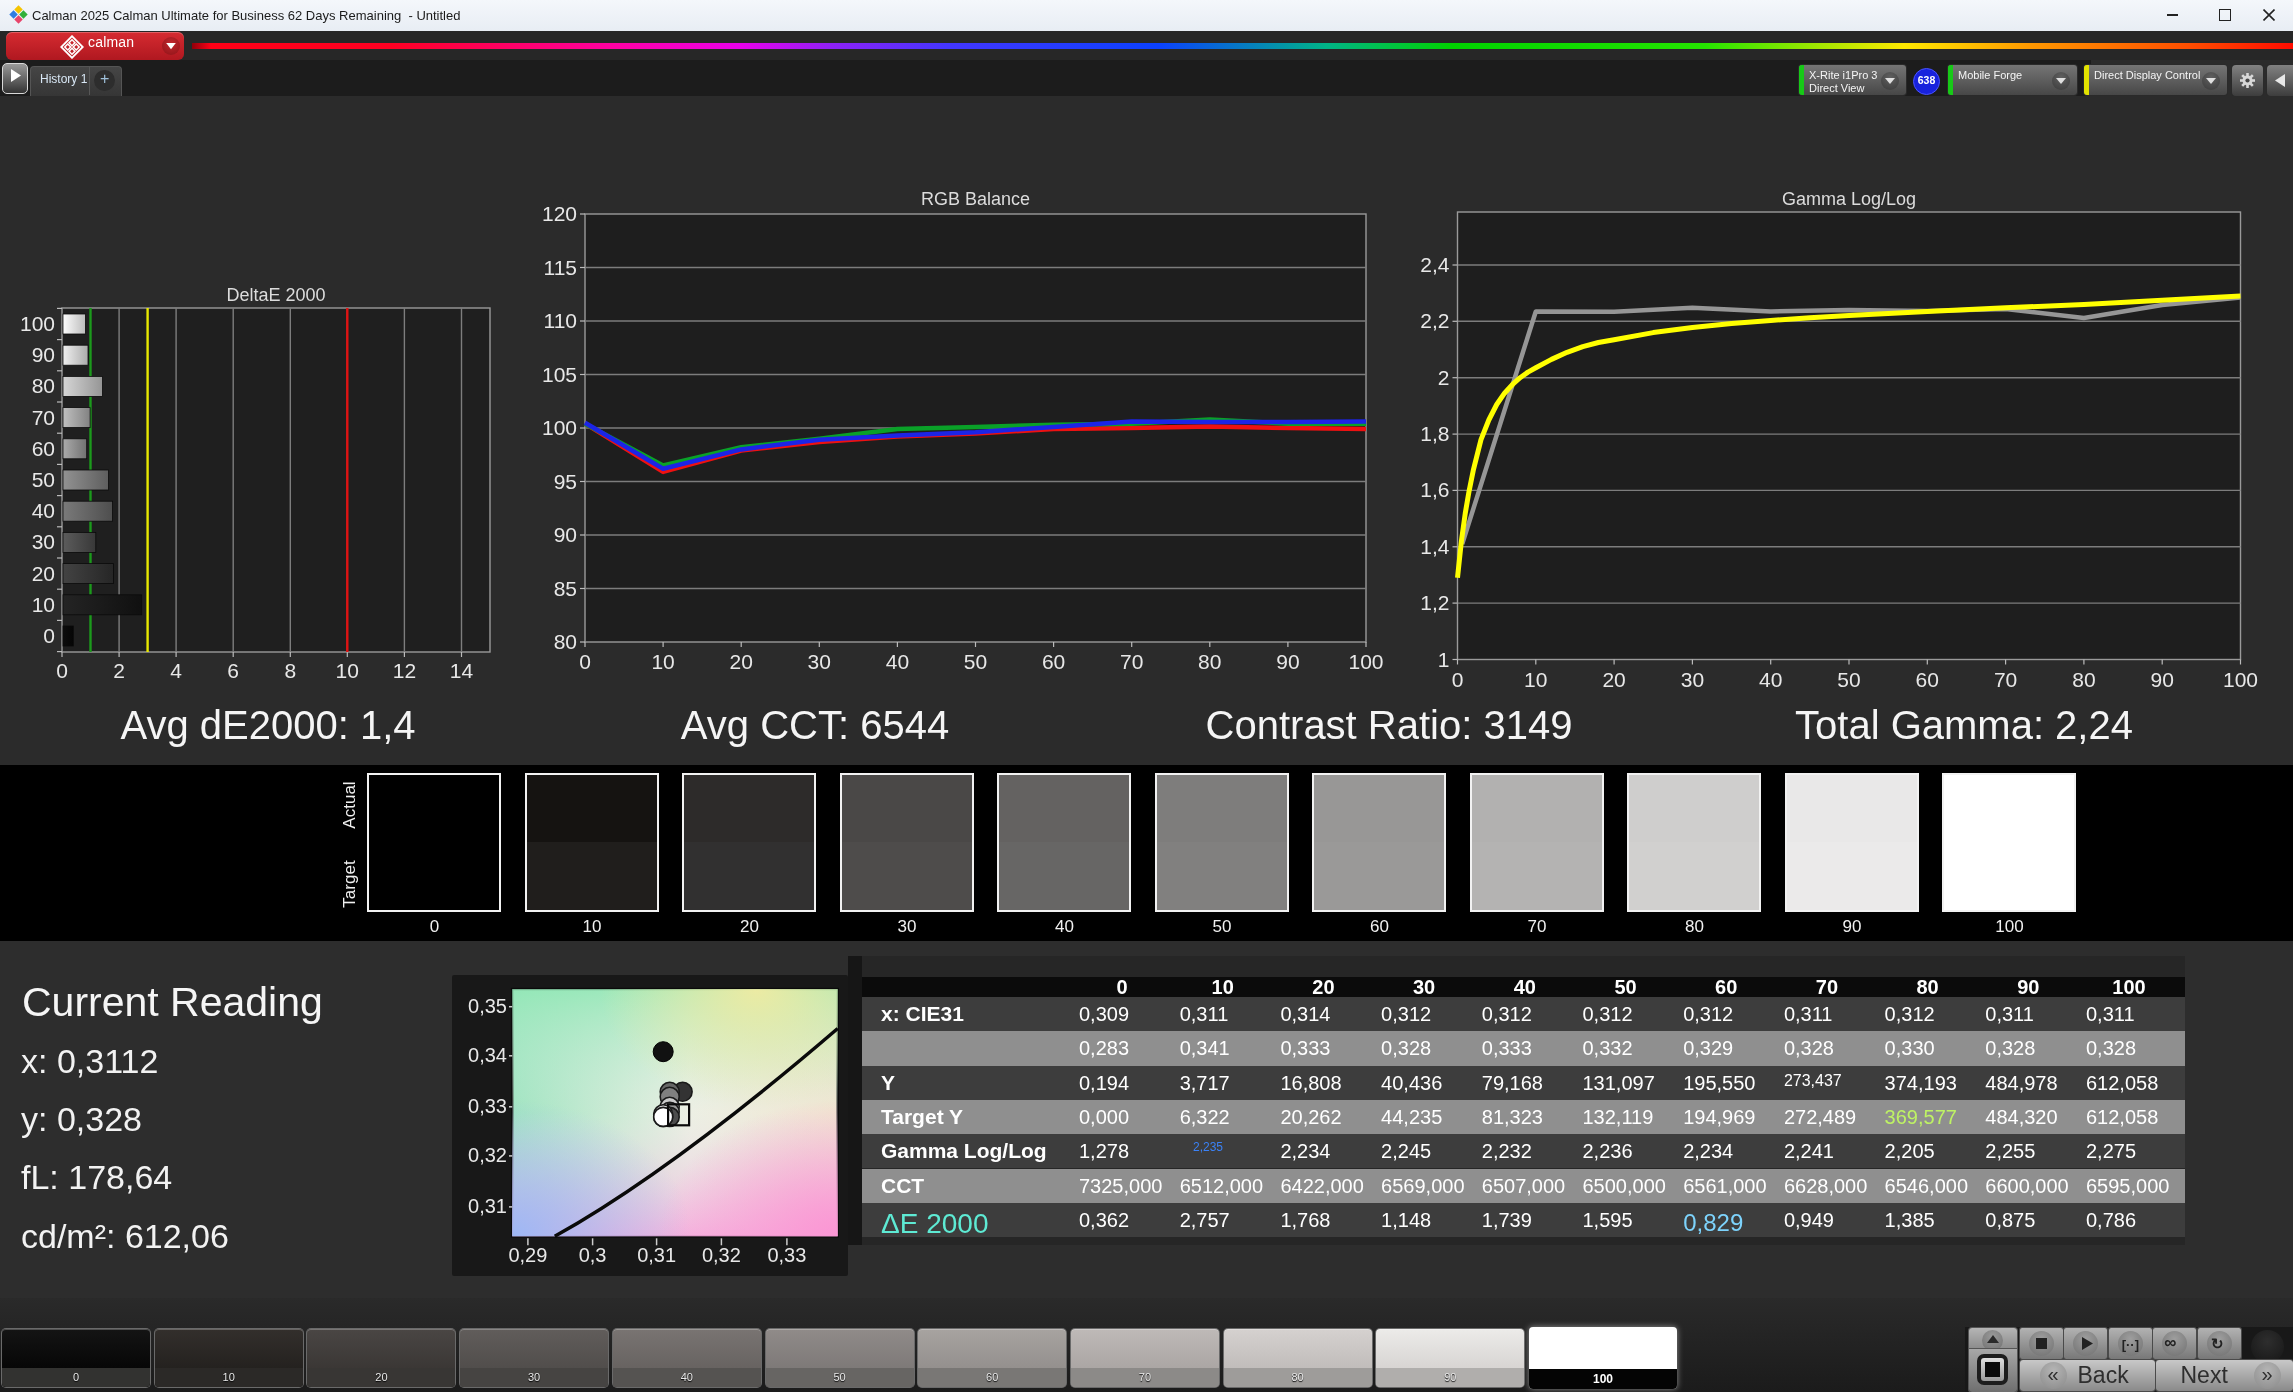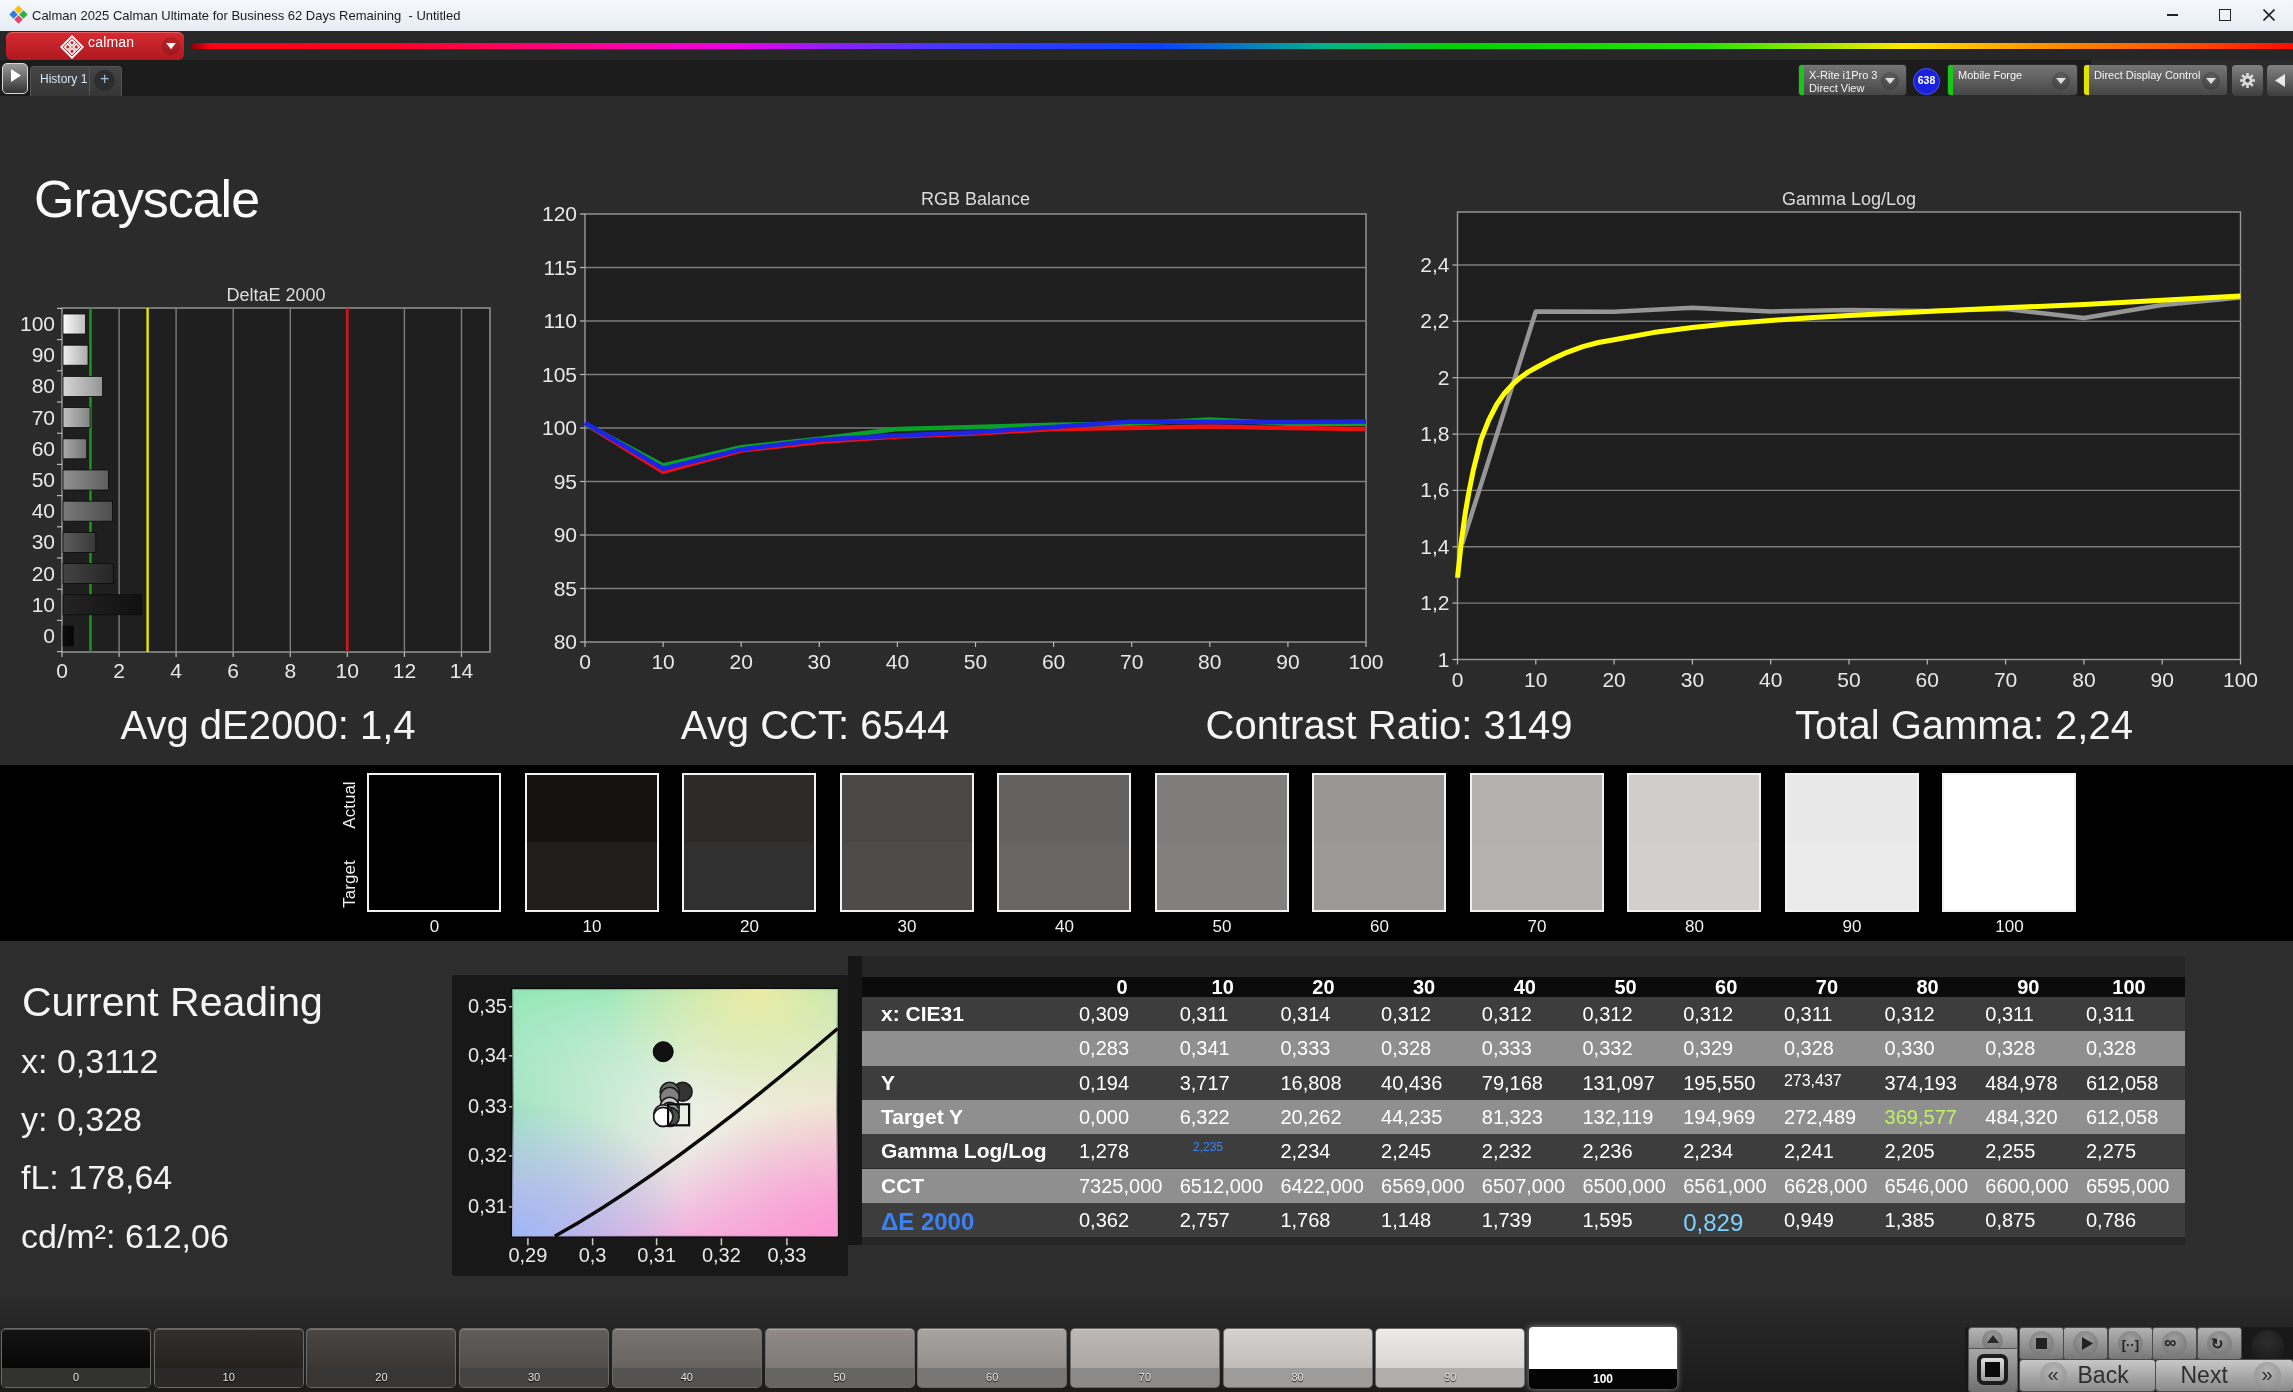--- a/index.html
+++ b/index.html
@@ -93,21 +93,20 @@
    <circle cx="9.5" cy="9.5" r="2.1" fill="#484848"></circle>
   </svg>
 </div>
 <div class="abs" style="left:2267px;top:5px;width:26px;height:31px;border-radius:4px 0 0 4px;background:linear-gradient(#828282,#3d3d3d);box-shadow:0 0 0 1px #2a2a2a;">
   <svg class="abs" style="left:7px;top:9px" width="12" height="13" viewBox="0 0 12 13">
           <path d="M11,0 L1,6.5 L11,13 Z" fill="#e8e8e8"></path>
         </svg>
 </div>
 </div>
 <div class="abs" style="left:0;top:96px;width:2293px;height:669px;background:#2b2b2b;"></div>
-    <div class="abs" style="left:34px;top:169px;font-size:52px;letter-spacing:-1px;color:#fafafa;">Grayscale</div>
     <svg class="abs" style="left:14px;top:280px" width="516" height="420" viewBox="0 0 516 420">
 <text x="262.0" y="21" font-size="18" fill="#dcdcdc" text-anchor="middle">DeltaE 2000</text>
 <rect x="48" y="28" width="428" height="344" fill="#1f1f1f" stroke="#9a9a9a" stroke-width="1.4"></rect>
 <line x1="105.1" y1="28" x2="105.1" y2="372" stroke="#7d7d7d" stroke-width="1.4"></line>
 <line x1="162.1" y1="28" x2="162.1" y2="372" stroke="#7d7d7d" stroke-width="1.4"></line>
 <line x1="219.2" y1="28" x2="219.2" y2="372" stroke="#7d7d7d" stroke-width="1.4"></line>
 <line x1="276.3" y1="28" x2="276.3" y2="372" stroke="#7d7d7d" stroke-width="1.4"></line>
 <line x1="333.3" y1="28" x2="333.3" y2="372" stroke="#7d7d7d" stroke-width="1.4"></line>
 <line x1="390.4" y1="28" x2="390.4" y2="372" stroke="#7d7d7d" stroke-width="1.4"></line>
 <line x1="447.5" y1="28" x2="447.5" y2="372" stroke="#7d7d7d" stroke-width="1.4"></line>
@@ -505,21 +504,21 @@
 <div class="abs" style="left:418.4px;top:218.7px;font-size:20px;color:#fff;">6422,000</div>
 <div class="abs" style="left:519.1px;top:218.7px;font-size:20px;color:#fff;">6569,000</div>
 <div class="abs" style="left:619.8px;top:218.7px;font-size:20px;color:#fff;">6507,000</div>
 <div class="abs" style="left:720.5px;top:218.7px;font-size:20px;color:#fff;">6500,000</div>
 <div class="abs" style="left:821.2px;top:218.7px;font-size:20px;color:#fff;">6561,000</div>
 <div class="abs" style="left:921.9px;top:218.7px;font-size:20px;color:#fff;">6628,000</div>
 <div class="abs" style="left:1022.6px;top:218.7px;font-size:20px;color:#fff;">6546,000</div>
 <div class="abs" style="left:1123.3px;top:218.7px;font-size:20px;color:#fff;">6600,000</div>
 <div class="abs" style="left:1224px;top:218.7px;font-size:20px;color:#fff;">6595,000</div>
 <div class="abs" style="left:0;top:246.8px;width:1323px;height:34.3px;background:#3d3d3d;"></div>
-<div class="abs" style="left:19px;top:251.9px;font-size:24px;font-weight:bold;color:#3b82f6;">ΔE 2000</div>
+<div class="abs" style="left:19px;top:251.9px;font-size:28px;font-weight:normal;color:#5eead4;">ΔE 2000</div>
 <div class="abs" style="left:217px;top:252.9px;font-size:20px;color:#fff;">0,362</div>
 <div class="abs" style="left:317.7px;top:252.9px;font-size:20px;color:#fff;">2,757</div>
 <div class="abs" style="left:418.4px;top:252.9px;font-size:20px;color:#fff;">1,768</div>
 <div class="abs" style="left:519.1px;top:252.9px;font-size:20px;color:#fff;">1,148</div>
 <div class="abs" style="left:619.8px;top:252.9px;font-size:20px;color:#fff;">1,739</div>
 <div class="abs" style="left:720.5px;top:252.9px;font-size:20px;color:#fff;">1,595</div>
 <div class="abs" style="left:821.2px;top:252.9px;font-size:24px;color:#7dd3fc;">0,829</div>
 <div class="abs" style="left:921.9px;top:252.9px;font-size:20px;color:#fff;">0,949</div>
 <div class="abs" style="left:1022.6px;top:252.9px;font-size:20px;color:#fff;">1,385</div>
 <div class="abs" style="left:1123.3px;top:252.9px;font-size:20px;color:#fff;">0,875</div>

